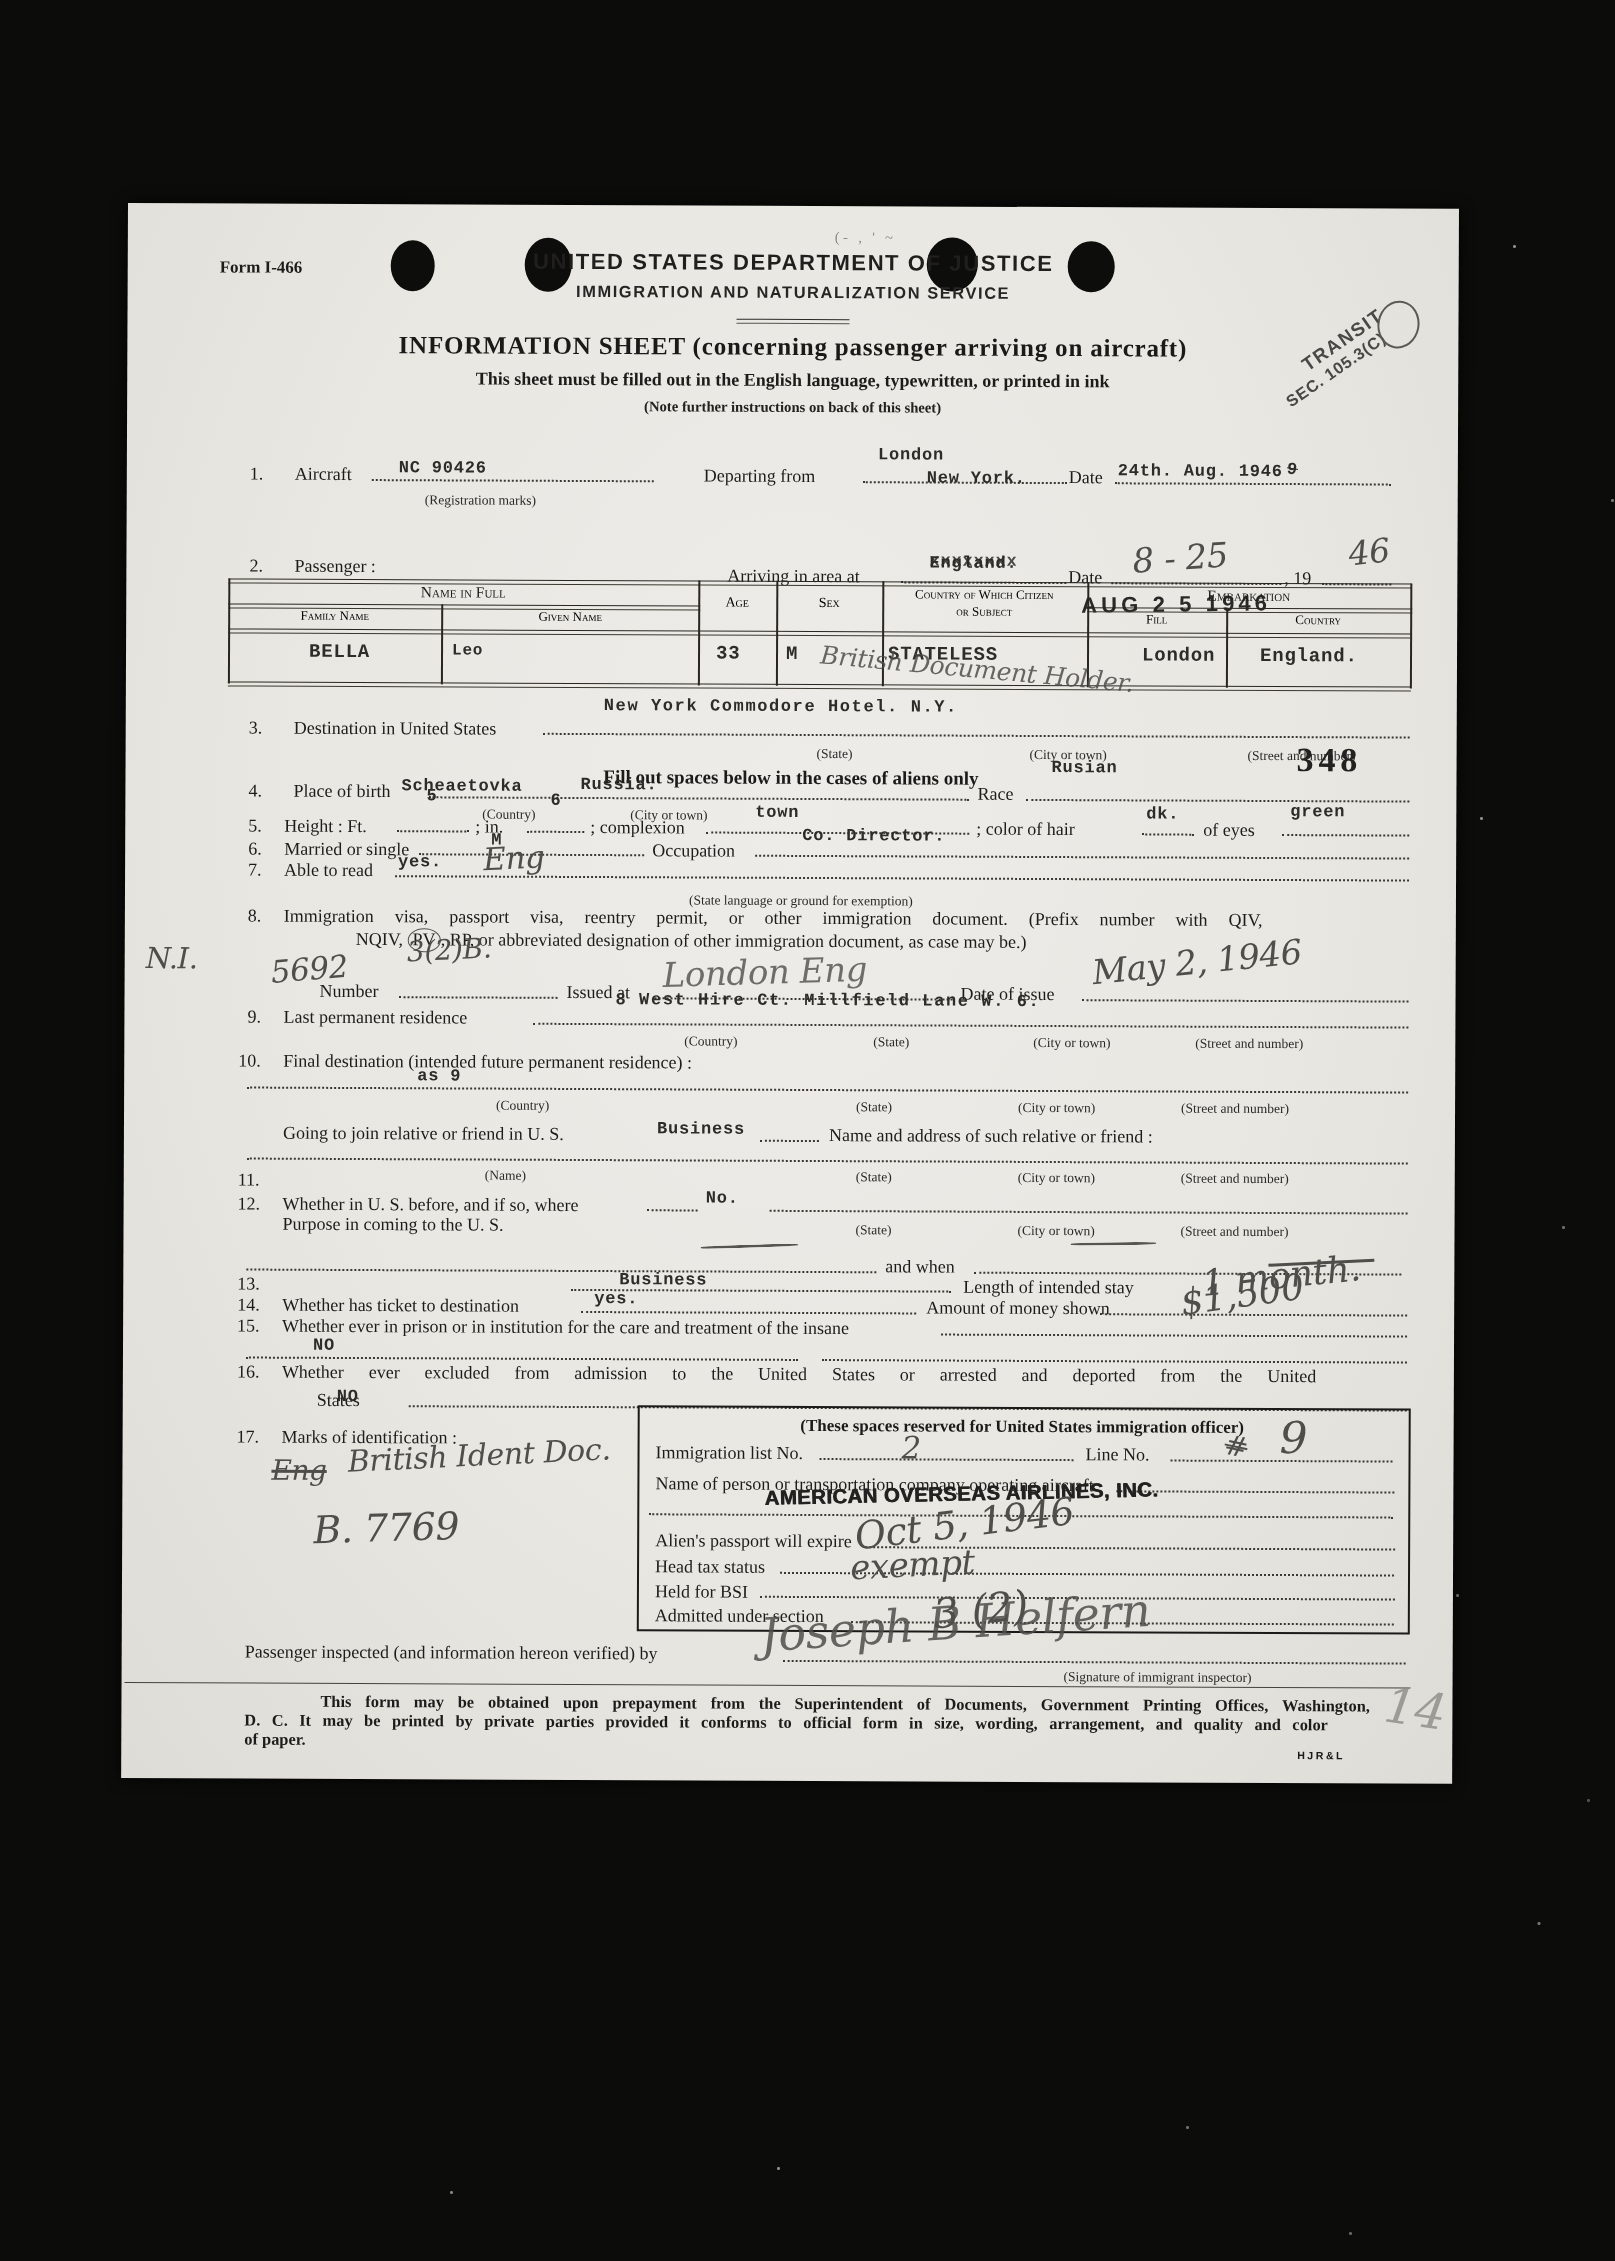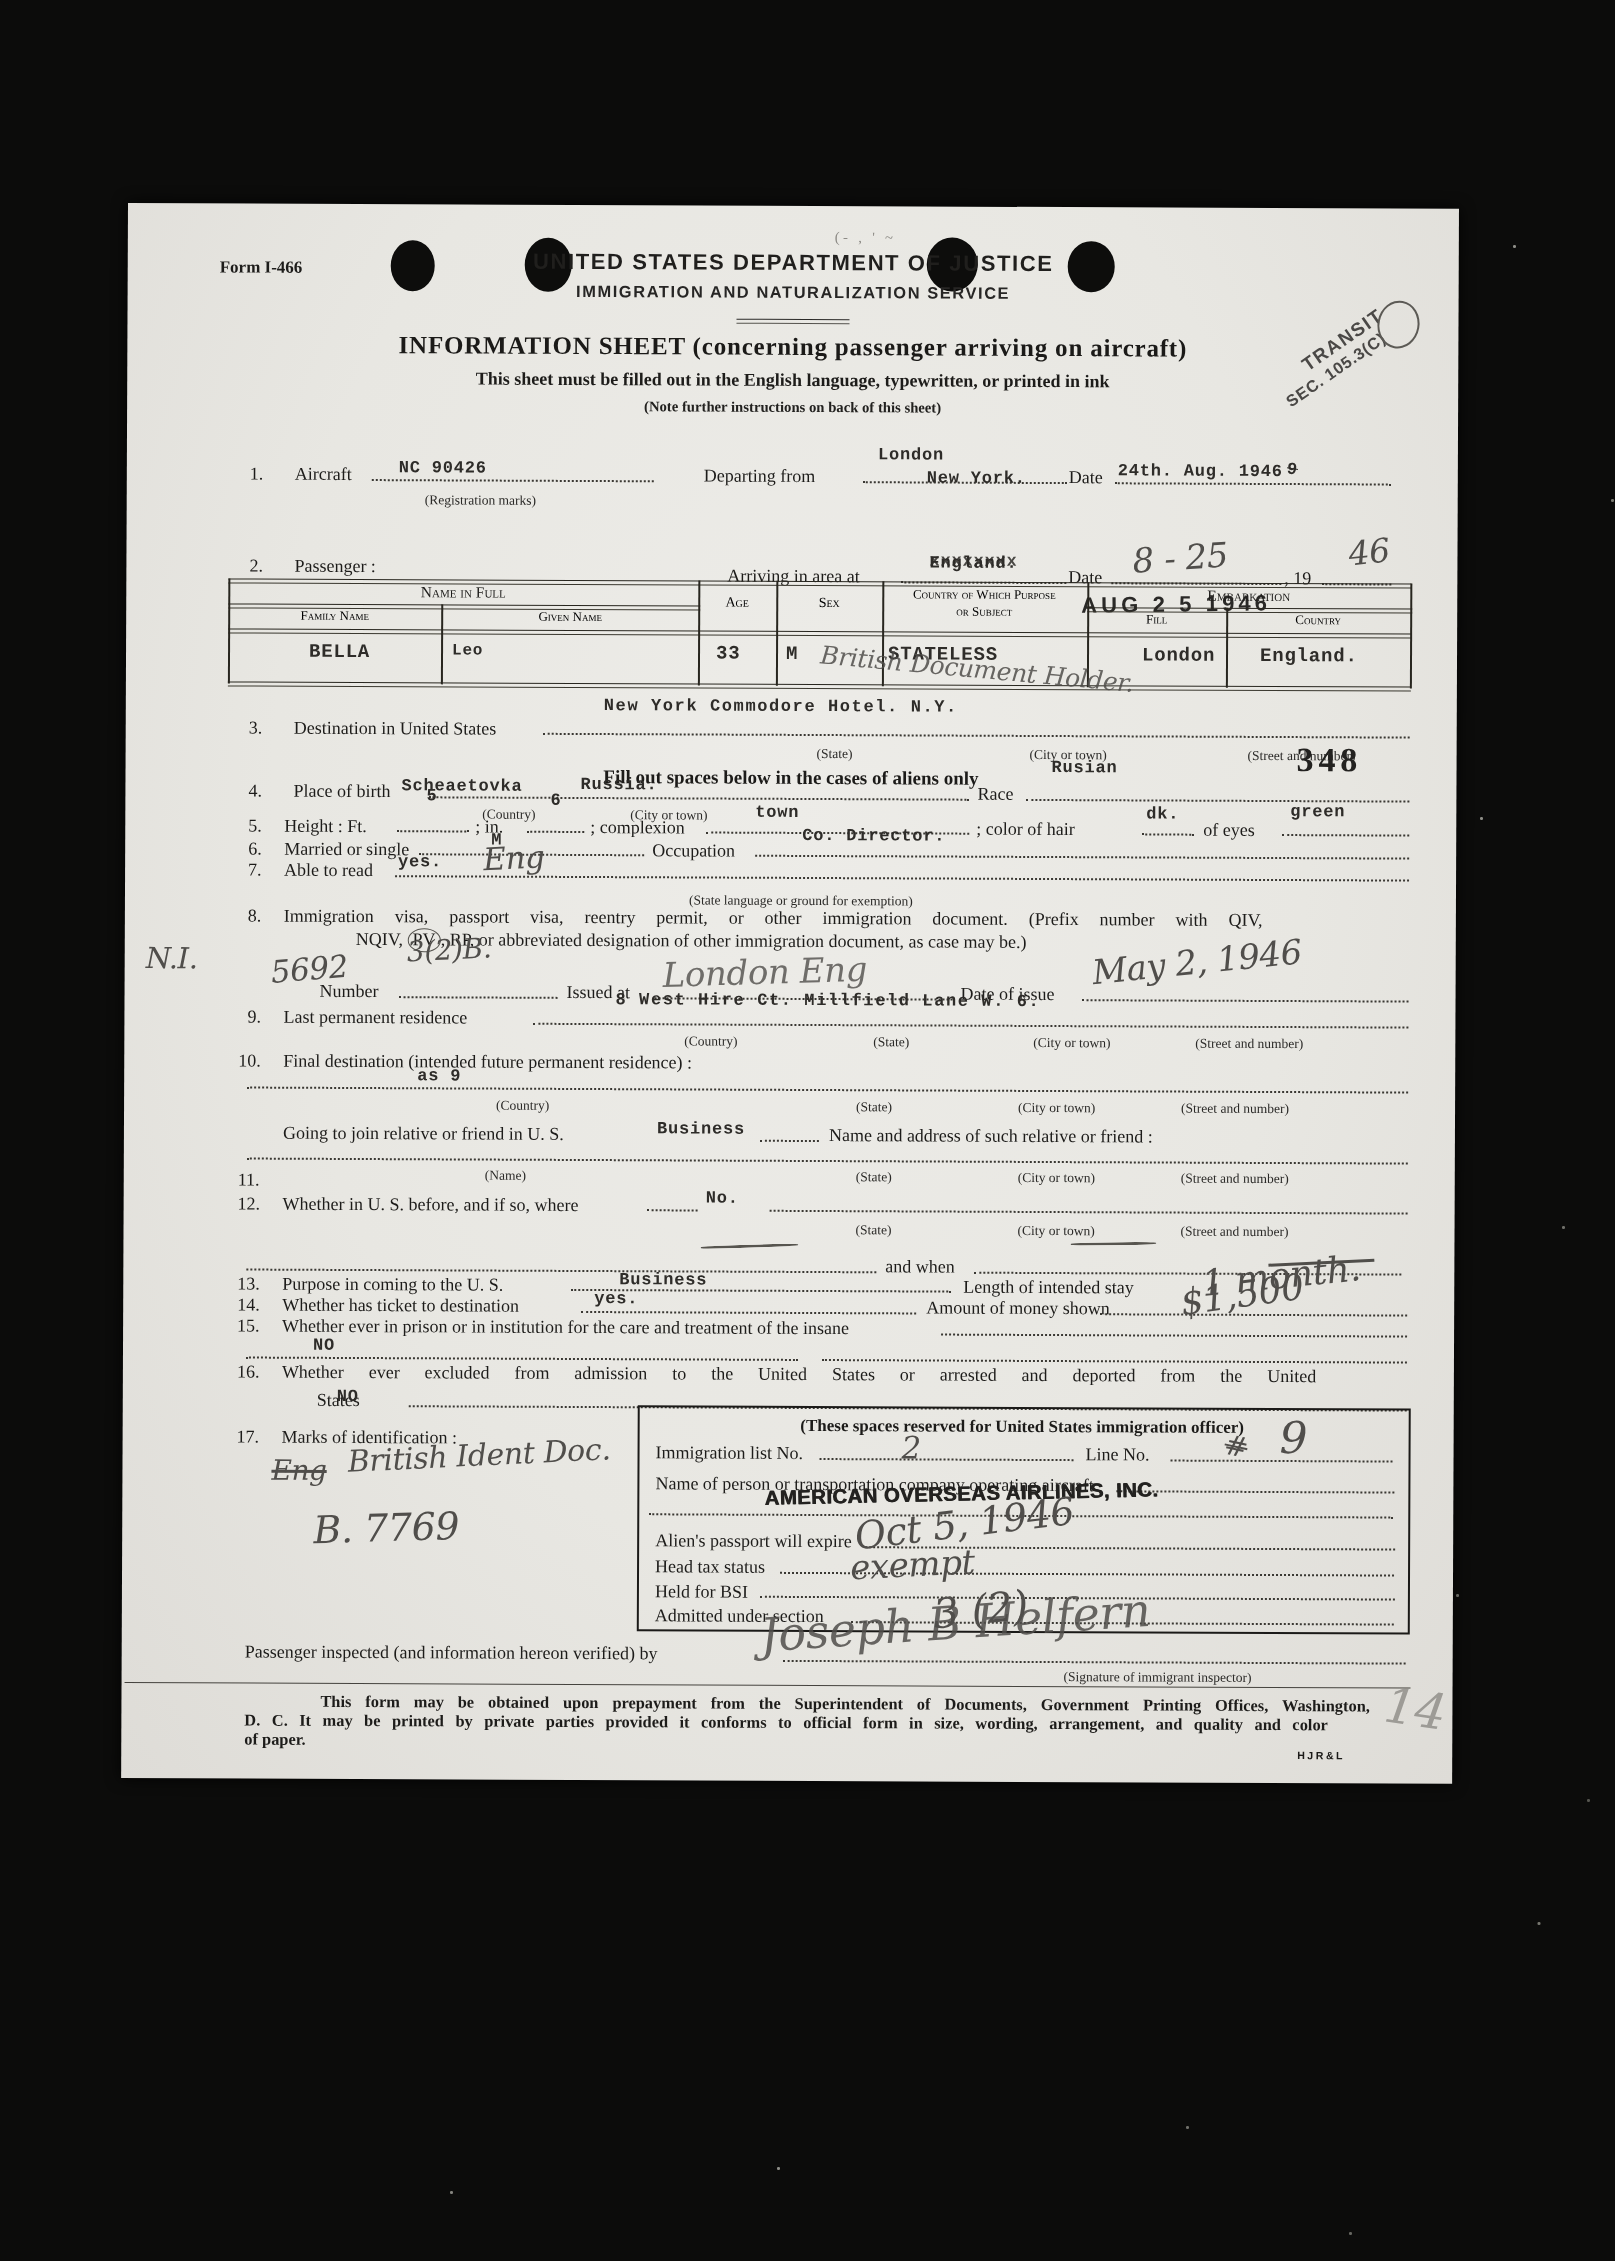--- a/index.html
+++ b/index.html
@@ -95,21 +95,21 @@
     <div class="vl" style="left:572px;top:375px;height:105px"></div>
     <div class="vl" style="left:650px;top:375px;height:105px"></div>
     <div class="vl" style="left:756px;top:375px;height:105px"></div>
     <div class="vl" style="left:961px;top:375px;height:105px"></div>
     <div class="vl" style="left:1100px;top:400px;height:80px"></div>
     <div class="vl" style="left:1284px;top:375px;height:105px"></div>
 
     <div class="e ctr sc" style="left:102px;top:379px;width:470px;font-size:15.5px;color:#1e1d1b">Name in Full</div>
     <div class="e ctr sc" style="left:572px;top:389px;width:78px;font-size:14px">Age</div>
     <div class="e ctr sc" style="left:650px;top:389px;width:106px;font-size:14px">Sex</div>
-    <div class="e ctr sc" style="left:756px;top:380px;width:204px;font-size:13px">Country of Which Purpose</div>
+    <div class="e ctr sc" style="left:756px;top:380px;width:204px;font-size:13px">Country of Which Citizen</div>
     <div class="e ctr sc" style="left:756px;top:397px;width:204px;font-size:13px">or Subject</div>
     <div class="e ctr sc" style="left:961px;top:379px;width:323px;font-size:15.5px;color:#1e1d1b">Embarkation</div>
     <div class="e ctr sc" style="left:102px;top:404px;width:213px;font-size:13px">Family Name</div>
     <div class="e ctr sc" style="left:315px;top:404px;width:258px;font-size:13px">Given Name</div>
     <div class="e ctr sc" style="left:961px;top:404px;width:139px;font-size:13px">Fill</div>
     <div class="e ctr sc" style="left:1100px;top:404px;width:184px;font-size:13px">Country</div>
 
     <span class="e typed" style="left:183px;top:437px;font-size:19px">BELLA</span>
     <span class="e typed" style="left:326px;top:437px;font-size:16px">Leo</span>
     <span class="e typed" style="left:590px;top:437px;font-size:19px">33</span>
@@ -228,21 +228,21 @@
     <span class="e sub" style="left:732px;top:1016px">(State)</span>
     <span class="e sub" style="left:894px;top:1016px">(City or town)</span>
     <span class="e sub" style="left:1057px;top:1016px">(Street and number)</span>
     <div class="e" style="left:577px;top:1039px;width:98px;height:0;border-top:3.3px solid #57554f;border-radius:40%;transform:rotate(-2deg)"></div>
     <div class="e" style="left:947px;top:1035px;width:86px;height:0;border-top:3.3px solid #57554f;border-radius:40%;transform:rotate(-1deg)"></div>
     <span class="dl" style="left:123px;top:1065px;width:630px"></span>
     <span class="e lb" style="left:762px;top:1050px">and when</span>
     <span class="dl" style="left:851px;top:1065px;width:427px"></span>
 
     <span class="e lb" style="left:114px;top:1070px">13.</span>
-    <span class="e lb" style="left:159px;top:1070px">Purpose in coming to the U. S.</span>
+    <span class="e lb" style="left:159px;top:1010px">Purpose in coming to the U. S.</span>
     <span class="dl" style="left:448px;top:1084px;width:380px"></span>
     <span class="e typed" style="left:496px;top:1065px">Business</span>
     <span class="e lb" style="left:840px;top:1070px">Length of intended stay</span>
     <span class="e hw" style="left:1078px;top:1047px;font-size:36px;transform:rotate(-6deg)">1 month.</span>
     <div class="e" style="left:1145px;top:1053px;width:106px;height:0;border-top:3.3px solid #504e4a;transform:rotate(-3deg)"></div>
 
     <span class="e lb" style="left:114px;top:1091px">14.</span>
     <span class="e lb" style="left:159px;top:1091px">Whether has ticket to destination</span>
     <span class="e typed" style="left:471px;top:1084px">yes.</span>
     <span class="dl" style="left:458px;top:1106px;width:335px"></span>

